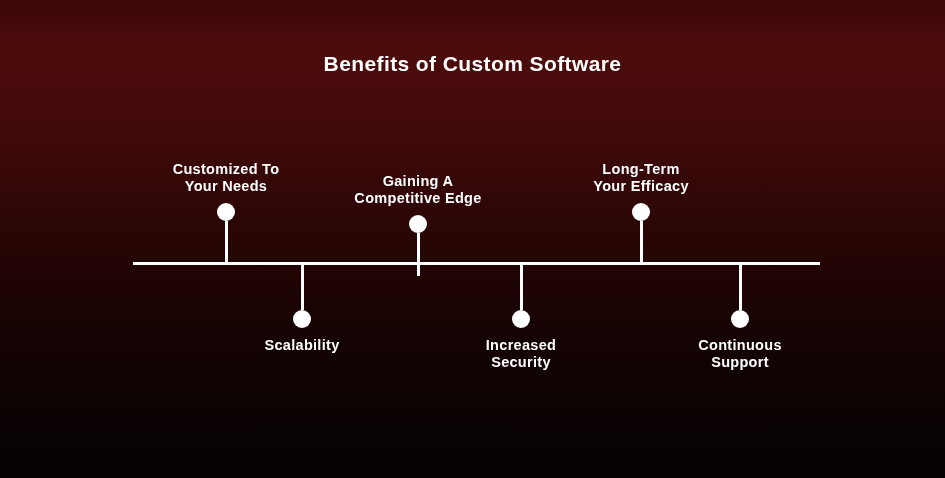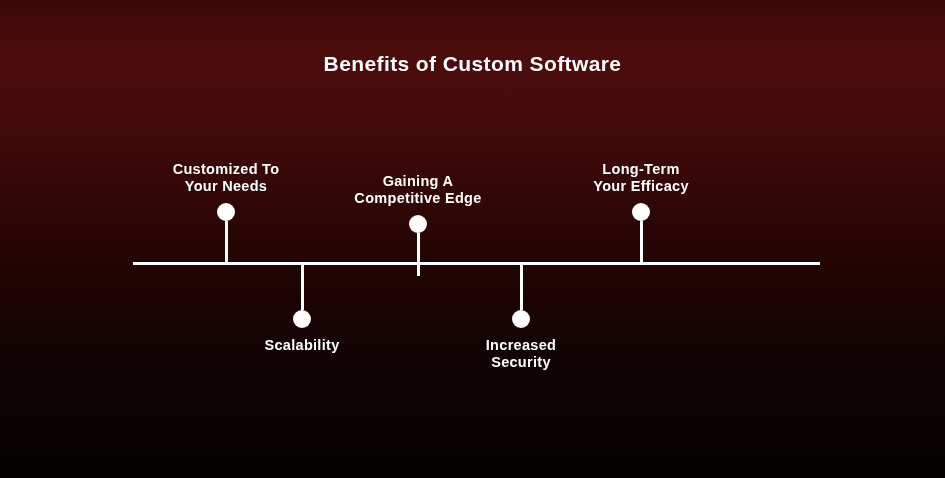--- a/index.html
+++ b/index.html
@@ -121,14 +121,20 @@
     <div class="label">Increased
 Security</div>
   </div>
 
   <div class="item bottom pos-b0">
     <div class="stem"></div>
     <div class="node"></div>
     <div class="label">Scalability</div>
   </div>
 
+  <div class="item bottom pos-b2">
+    <div class="stem"></div>
+    <div class="node"></div>
+    <div class="label">Continuous
+Support</div>
+  </div>
 
 </div>
 
 </body></html>

